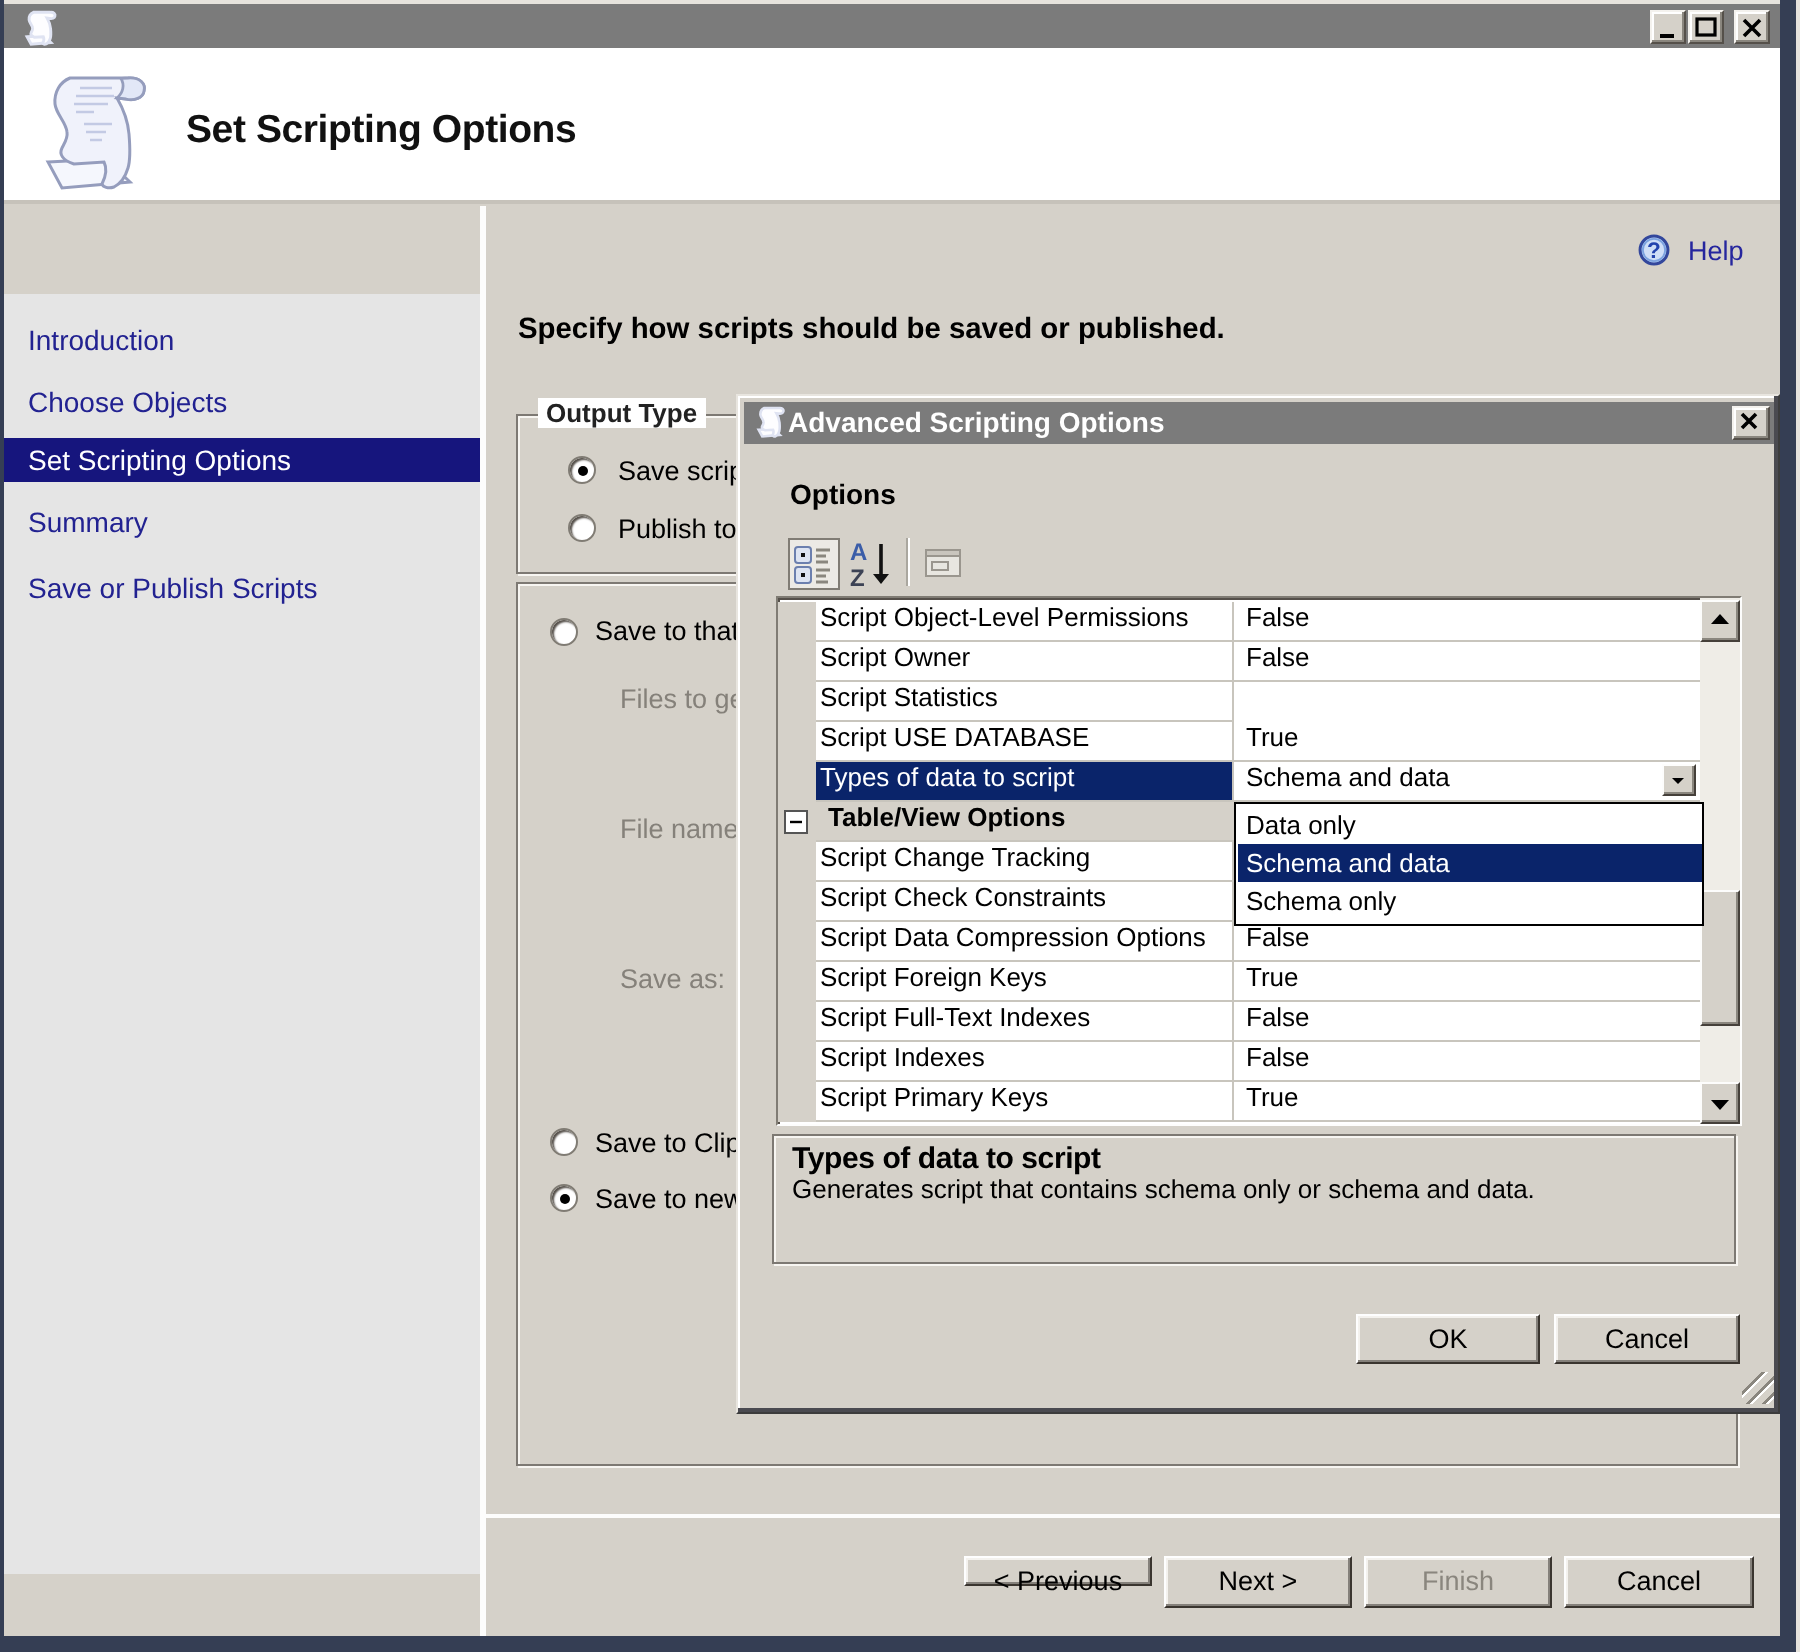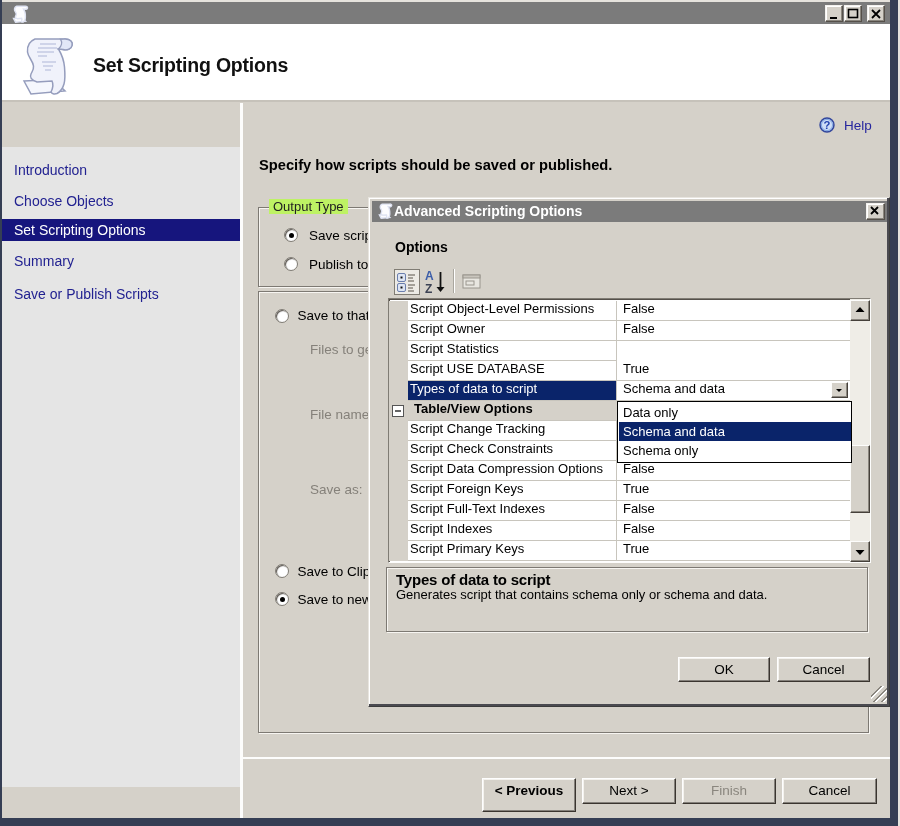--- a/index.html
+++ b/index.html
@@ -35,21 +35,21 @@
 
   
   #main { left:243px; top:103px; width:647px; height:715px; background:#d5d1c9; }
 
   #help { position:absolute; left:576px; top:14px; }
   #help .ic { position:absolute; left:0; top:0; width:16px; height:16px; }
   #help .t { position:absolute; left:25px; top:1px; font-size:13.5px; color:#26269e; }
   #spec { position:absolute; left:16px; top:54px; font-size:14.7px; font-weight:bold; color:#000; }
 
   .groupbox { position:absolute; border:1px solid #7d7973; box-shadow: inset 1px 1px 0 #f7f5f1, 1px 1px 0 #f7f5f1; }
-  .gb-label { position:absolute; top:-9px; left:10px; background:#bef264; padding:0 4px; font-size:13px; color:#222; }
+  .gb-label { position:absolute; top:-9px; left:10px; background:#ffffff; padding:0 4px; font-size:13px; color:#222;font-weight:bold; }
 
   .radio { position:absolute; width:14px; height:14px; border-radius:50%; background:#fff; border:1px solid #807c74; box-shadow: inset 1px 1px 1px #55504a, inset -1px -1px 1px #fff; }
   .radio.sel::after { content:""; position:absolute; left:3.5px; top:3.5px; width:5px; height:5px; border-radius:50%; background:#000; }
   .rlabel { position:absolute; font-size:13.5px; color:#000; }
   .glabel { position:absolute; font-size:13.5px; color:#85817a; }
 
   
   #hsep { left:243px; top:757px; width:647px; height:2px; background:#fdfdfc; }
   .btn { position:absolute; background:#d5d1c9; border:1px solid; border-color:#fefefe #3a352f #3a352f #fefefe; box-shadow: inset -1px -1px 0 #84807a, inset 1px 1px 0 #f4f2ee; font-size:13.5px; color:#000; text-align:center; font-family:"Liberation Sans", sans-serif; }
 
@@ -181,21 +181,21 @@
     <span class="glabel" style="left:67px; top:239px;">Files to generate:</span>
     <span class="glabel" style="left:67px; top:304px;">File name:</span>
     <span class="glabel" style="left:67px; top:379px;">Save as:</span>
     <div class="radio" style="left:32px; top:461px;"></div>
     <span class="rlabel" style="left:54.5px; top:460.5px;">Save to Clipboard</span>
     <div class="radio sel" style="left:32px; top:489px;"></div>
     <span class="rlabel" style="left:54.5px; top:488.5px;">Save to new query window</span>
   </div>
   <div class="abs" id="hsep"></div>
 
-  <div class="btn" style="left:482px; top:778px; width:94px; height:34px; line-height:24px;font-weight:bold;">&lt; Previous</div>
+  <div class="btn" style="left:482px; top:778px; width:94px; height:15px; line-height:24px;">&lt; Previous</div>
   <div class="btn" style="left:582px; top:778px; width:94px; height:26px; line-height:24px;">Next &gt;</div>
   <div class="btn" style="left:682px; top:778px; width:94px; height:26px; line-height:24px; color:#8a867e;">Finish</div>
   <div class="btn" style="left:782px; top:778px; width:95px; height:26px; line-height:24px;">Cancel</div>
 
   <div class="abs" id="dlg">
     <div id="dlg-title">
       <svg class="abs" style="left:6px;top:2px" width="15" height="16" viewBox="0 0 56 62">
       <g stroke="#dfe3f2" stroke-width="5" fill="#fdfdff">
         <path d="M4 46 L33 44.5 L45 56 L11 59 Z"></path>
         <path d="M15 4 L44 4 C50 3.5 53 7 52 10.5 C51.5 14 47 15.5 43 14.5 L38.5 14 C42 20 44 26 44.5 32 C45 38 45.5 44 44 49 C42.5 54 40 57 37 58.5 C34 59.5 31.5 58.5 31 57 C33 53 33.5 49 32 46 L17 47 C11 45 9.5 42 11 39 C12.5 36 14 34 13.5 31 C13 26 8 22 7.5 17 C7 11 10 6 15 4 Z"></path>

